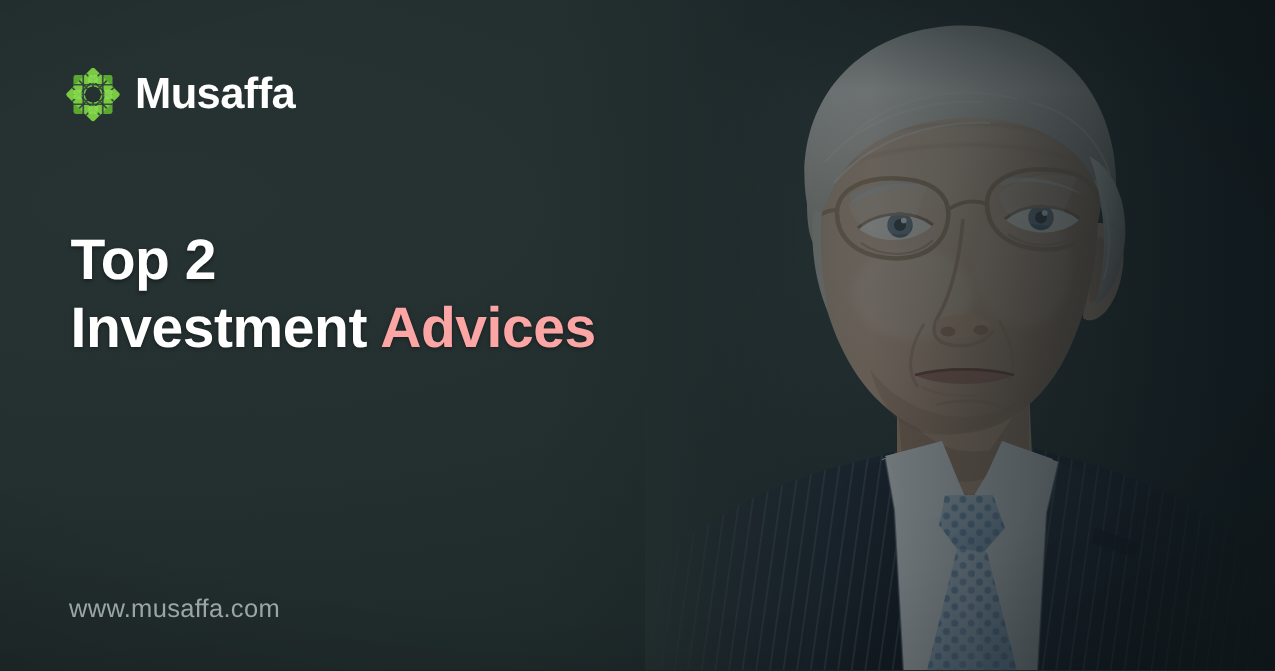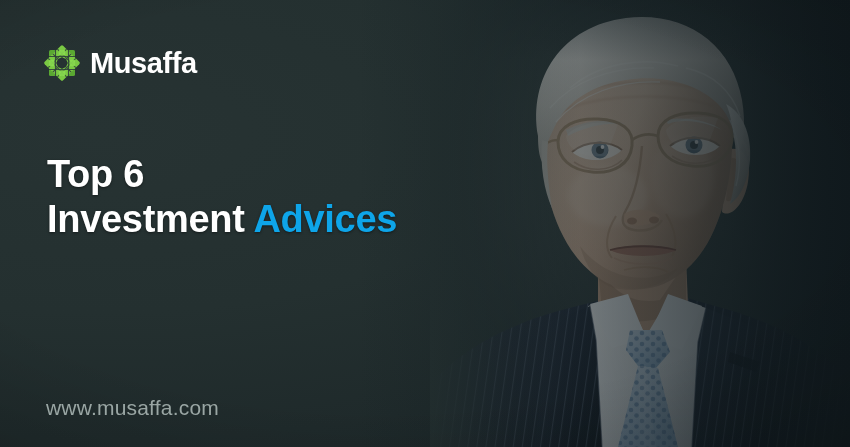--- a/index.html
+++ b/index.html
@@ -92,29 +92,29 @@
     left:47px; top:152px;
     z-index:6;
     color:#ffffff;
     font-size:38px;
     font-weight:bold;
     line-height:45px;
     letter-spacing:-0.3px;
     text-shadow:0 1px 3px rgba(0,0,0,0.45);
   }
   .headline .hl-line{ display:block; white-space:nowrap; }
-  .accent{ color:#0ea5e9; }
+  .accent{ color:#fca5a5; }
 
   
   .url{
     position:absolute;
     left:46px; top:396px;
     z-index:6;
     color:#9aa6a4;
-    font-size:21px;
+    font-size:17px;
     font-weight:normal;
     letter-spacing:0.2px;
   }
 </style>
 </head>
 <body>
 
 <div class="banner">
 
   <div class="bg-base"></div>
@@ -371,19 +371,19 @@
             <rect x="-13" y="-3.2" width="5.4" height="6.4" rx="1"></rect>
             <rect x="7.6" y="-3.2" width="5.4" height="6.4" rx="1"></rect>
           </g>
         </g>
       </svg>
     </span>
     <span class="logo-word">Musaffa</span>
   </div>
 
   <div class="headline">
-    <span class="hl-line">Top 6</span>
+    <span class="hl-line">Top 2</span>
     <span class="hl-line"><span>Investment </span><span class="accent">Advices</span></span>
   </div>
 
   <div class="url">www.musaffa.com</div>
 
 </div>
 
 </body></html>

